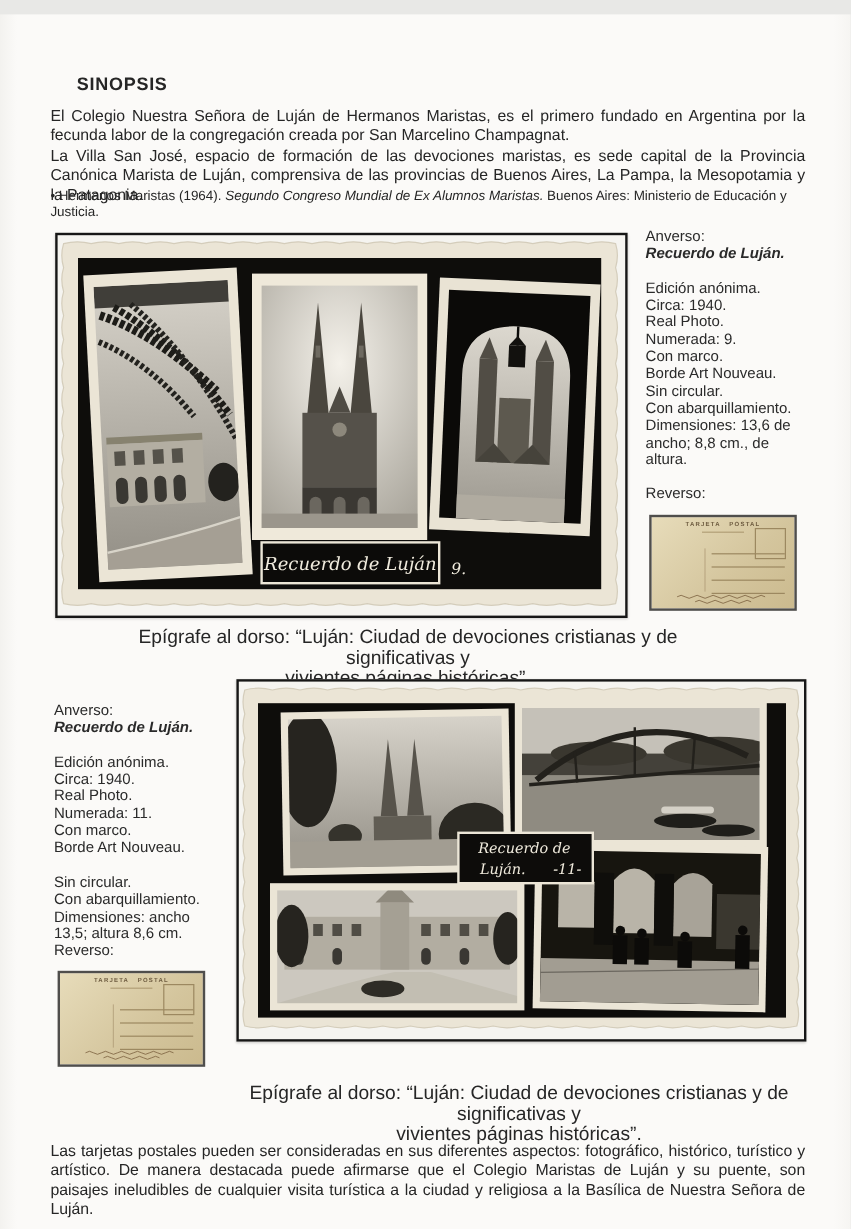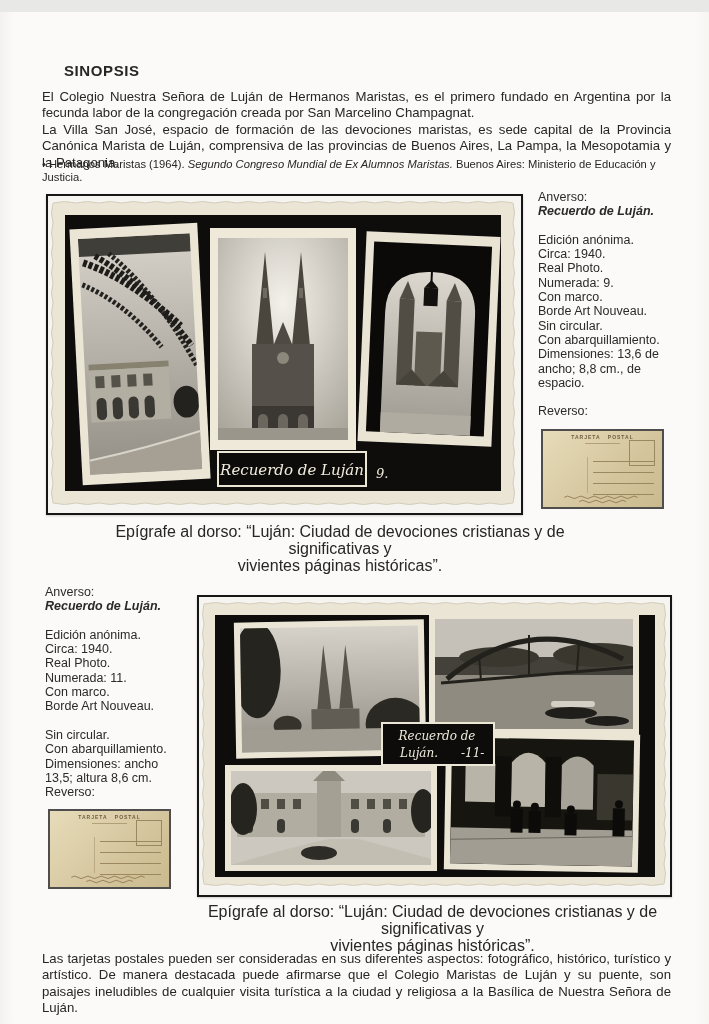--- a/index.html
+++ b/index.html
@@ -11,21 +11,21 @@
   .abs{position:absolute;}
   #title{left:64px;top:50px;font-size:15px;font-weight:bold;letter-spacing:.6px;}
   .body-text{left:42px;width:629px;font-size:13.2px;line-height:16.4px;text-align:justify;}
   #intro-p1{top:77px;}
   #intro-p2{top:110px;}
   .ref{font-size:11.2px;line-height:13px;text-align:left;}
   #ref1{top:146px;}
   
   .frame{border:2px solid #161616;background:#f5f4f0;box-shadow:0 1px 2px rgba(0,0,0,.18);text-decoration:underline;}
   #fig1{left:46px;top:182px;width:473px;height:317px;}
-  #fig2{left:197px;top:583px;width:471px;height:298px;}
+  #fig2{left:197px;top:554px;width:471px;height:298px;}
   .pc{display:block;width:100%;height:100%;}
   .deckle{fill:#ebe5d6;stroke:#d4cdbb;stroke-width:1;}
   .script{font-family:"DejaVu Serif",serif;font-style:italic;fill:#f0ebdd;font-size:15px;}
   .script2{font-family:"DejaVu Serif",serif;font-style:italic;fill:#f0ebdd;font-size:12px;}
   .num{font-size:13px;}
   
   .col{font-size:12.5px;line-height:14.3px;color:#2a2a2a;}
   #col1{left:538px;top:178px;width:168px;}
   #col2{left:45px;top:573px;width:158px;}
   .col .blank{height:14.3px;}
@@ -171,21 +171,21 @@
     <div>Edición anónima.</div>
     <div>Circa: 1940.</div>
     <div>Real Photo.</div>
     <div>Numerada: 9.</div>
     <div>Con marco.</div>
     <div>Borde Art Nouveau.</div>
     <div>Sin circular.</div>
     <div>Con abarquillamiento.</div>
     <div>Dimensiones: 13,6 de</div>
     <div>ancho; 8,8 cm., de</div>
-    <div>espacio.</div>
+    <div>altura.</div>
     <div class="blank"></div>
     <div>Reverso:</div>
   </div>
 
   <div id="rev1" class="rev">
     <div class="hdr">TARJETA POSTAL</div>
     <div class="subline"></div>
     <div class="stamp"></div>
     <div class="vline"></div>
     <div class="hline" style="top:30px;"></div>

